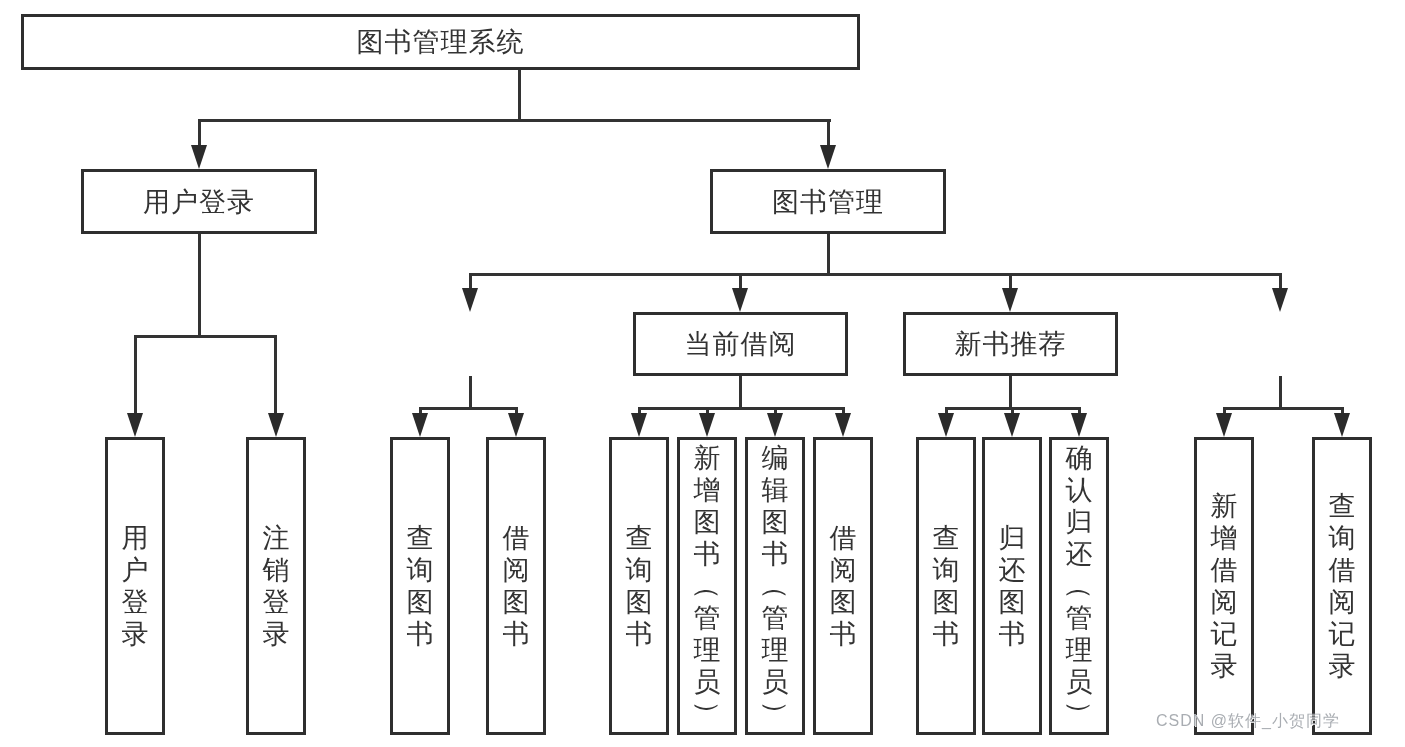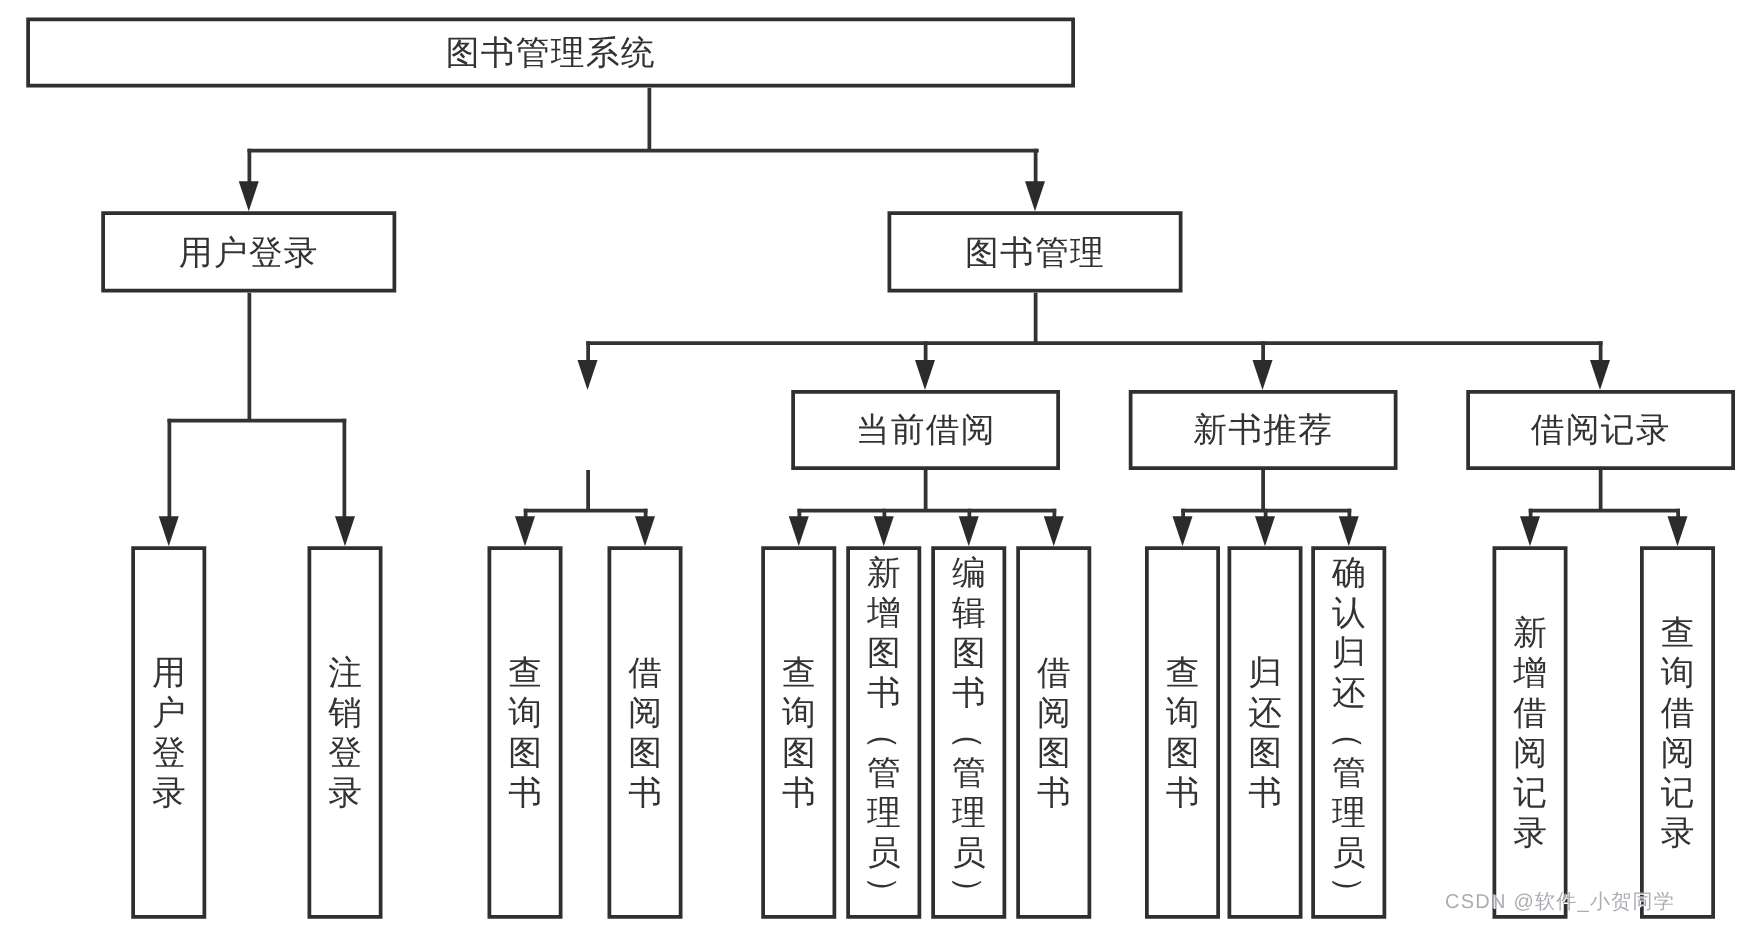--- a/index.html
+++ b/index.html
@@ -106,21 +106,20 @@
   <div class="line" style="left:739px; top:273px; width:3px; height:22px;"></div>
   <div class="line" style="left:1009px; top:273px; width:3px; height:22px;"></div>
   <div class="line" style="left:1279px; top:273px; width:3px; height:22px;"></div>
   <div class="arrow" style="left:462px; top:288px;"></div>
   <div class="arrow" style="left:732px; top:288px;"></div>
   <div class="arrow" style="left:1002px; top:288px;"></div>
   <div class="arrow" style="left:1272px; top:288px;"></div>
 
   <div class="node" style="left:633px; top:312px; width:215px; height:64px;">当前借阅</div>
   <div class="node" style="left:903px; top:312px; width:215px; height:64px;">新书推荐</div>
-  <div class="node" style="left:1173px; top:312px; width:215px; height:64px;">借阅记录</div>
 
   <div class="line" style="left:469px; top:376px; width:3px; height:33px;"></div>
   <div class="line" style="left:739px; top:376px; width:3px; height:33px;"></div>
   <div class="line" style="left:1009px; top:376px; width:3px; height:33px;"></div>
   <div class="line" style="left:1279px; top:376px; width:3px; height:33px;"></div>
 
   <div class="line" style="left:419px; top:407px; width:99px; height:3px;"></div>
   <div class="line" style="left:638px; top:407px; width:207px; height:3px;"></div>
   <div class="line" style="left:945px; top:407px; width:136px; height:3px;"></div>
   <div class="line" style="left:1223px; top:407px; width:121px; height:3px;"></div>

